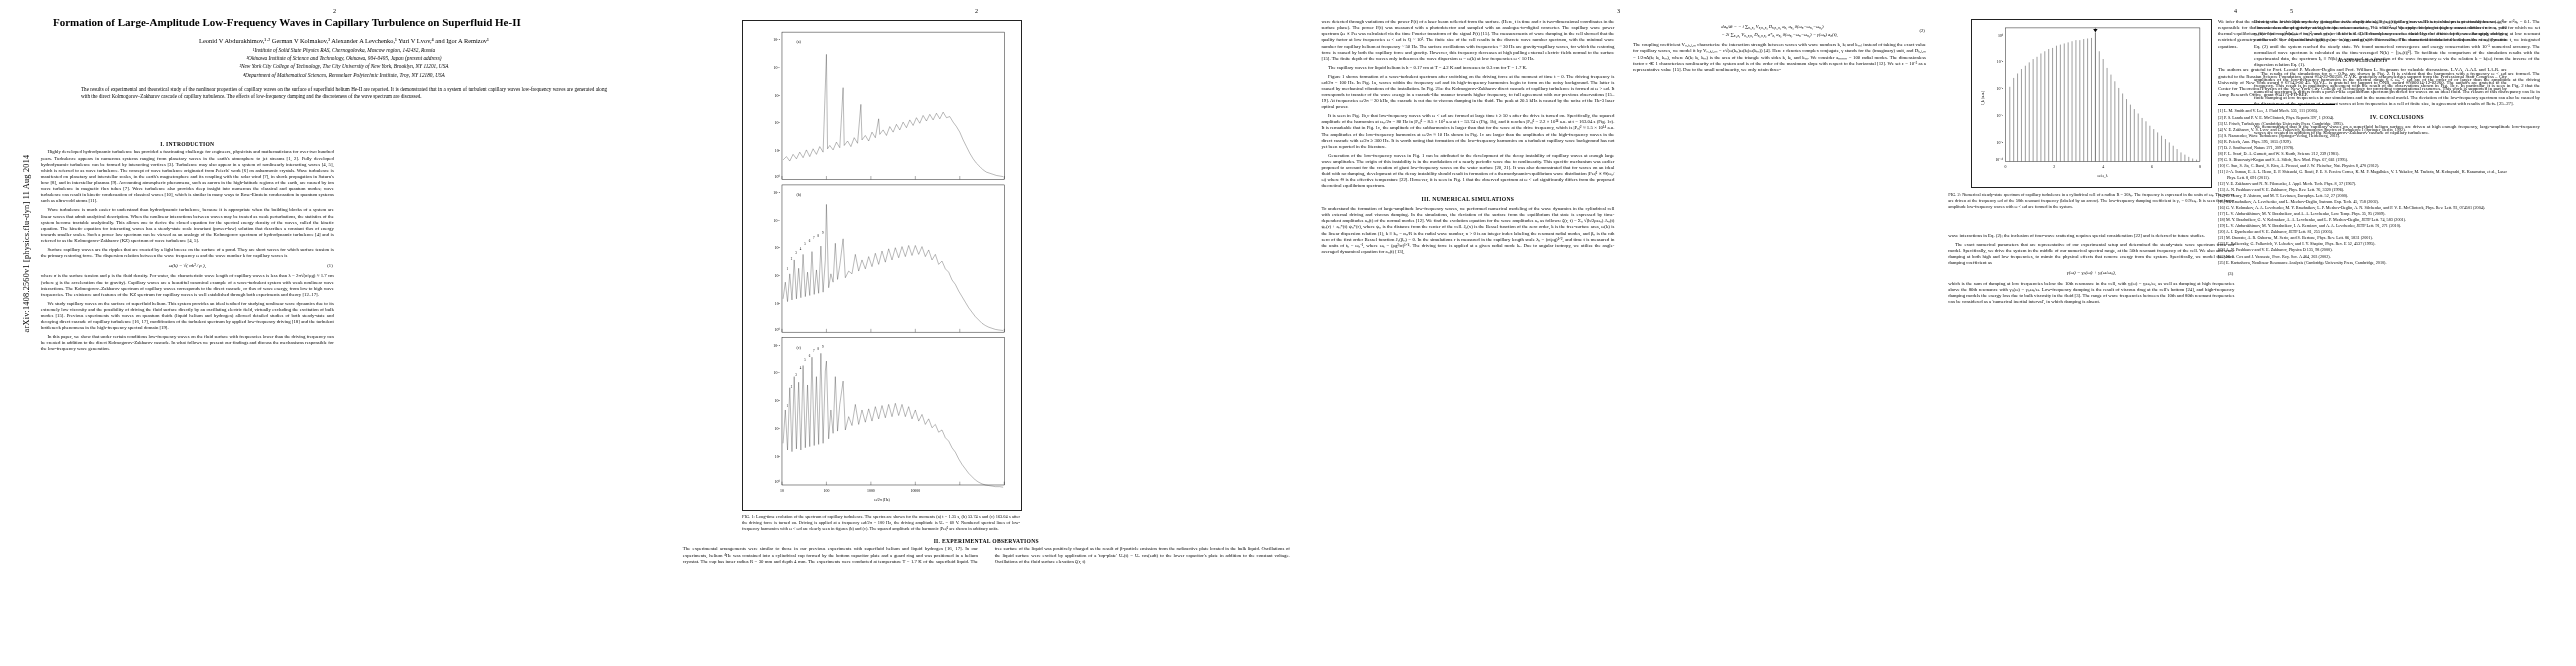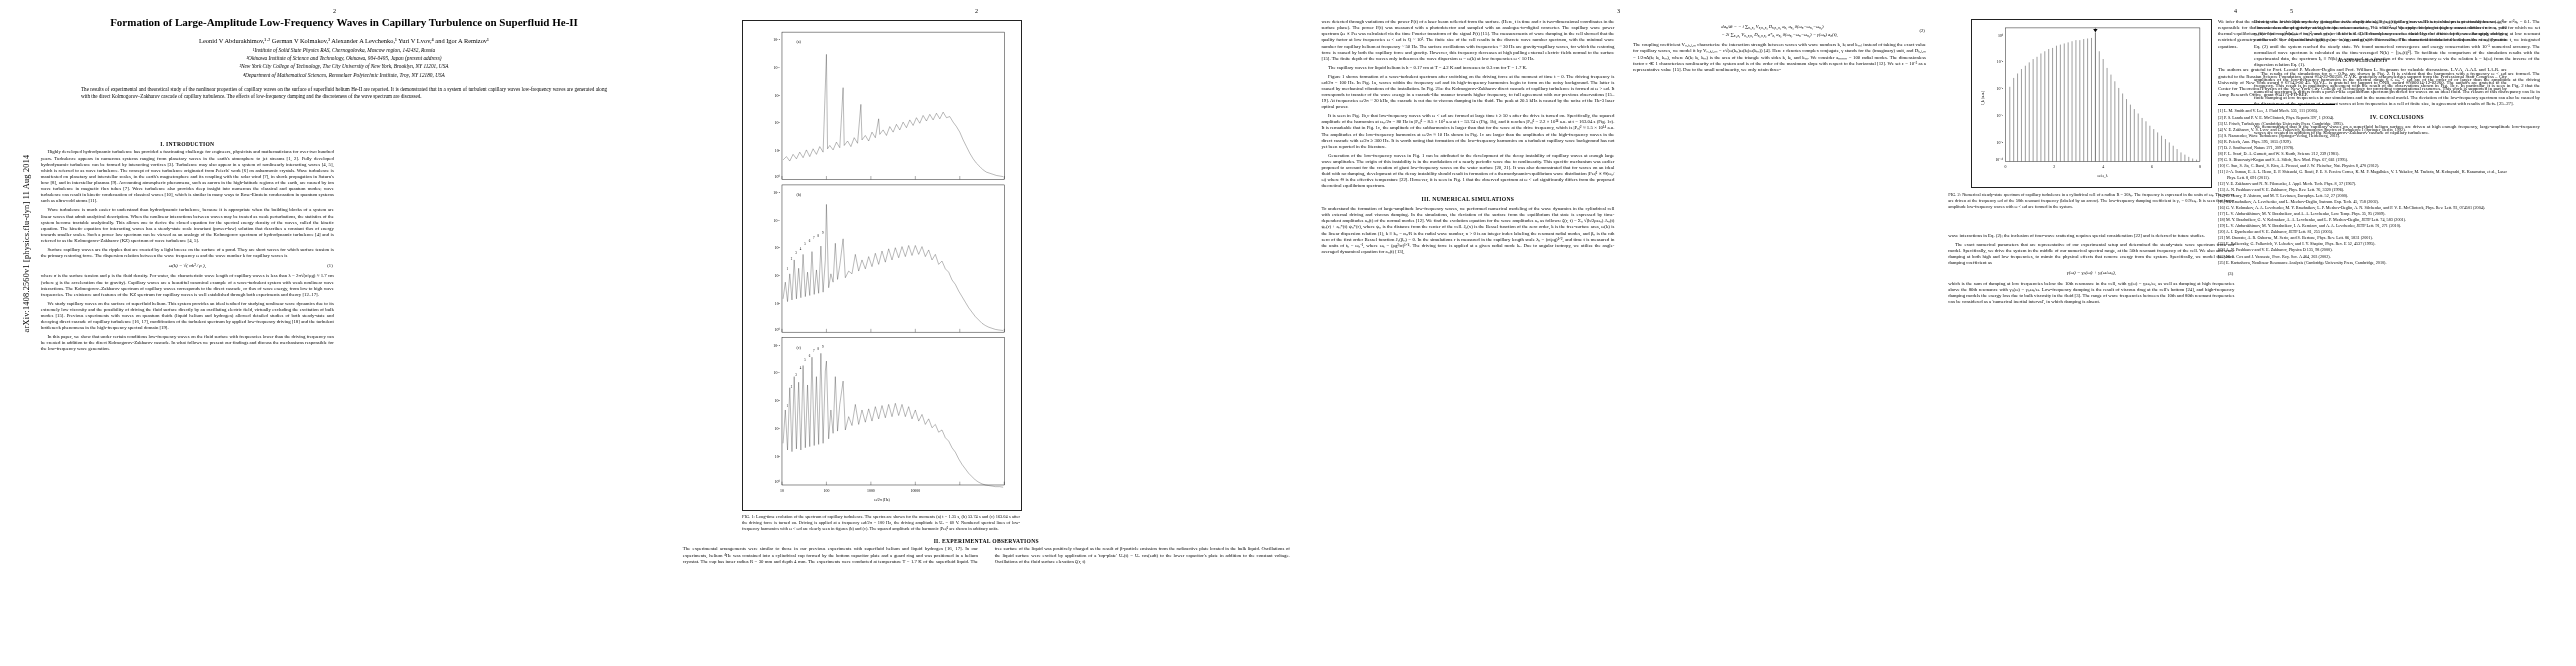--- a/index.html
+++ b/index.html
@@ -16,21 +16,21 @@
 
   
   .sheet{position:absolute;top:0;height:667px;}
   .s1{left:33px;width:622px;}
   .s2{left:675px;width:622px;}
   .s3{left:1317px;width:622px;}
   .s4{left:1945px;width:606px;}
 
   .folio{position:absolute;top:7.8px;font-size:6.1px;}
   .title{
-    text-align:center;font-size:11px;font-weight:bold;line-height:1.25;
+    text-align:left;font-size:11px;font-weight:bold;line-height:1.25;
     margin:15.6px 20px 6.7px 20px;font-family:"Liberation Serif",serif;
   }
   .authors{text-align:center;font-size:6.4px;line-height:1.5;margin:1.1px 11px 1.1px 11px;}
   .affil{text-align:center;font-size:5.3px;font-style:italic;line-height:1.45;margin:0.6px 20px;}
   .abstract{
     font-size:5.1px;line-height:1.33;text-align:justify;margin:6.7px 48px 5.6px 48px;
   }
   .secnum{text-align:center;font-size:5.6px;font-variant:small-caps;font-weight:bold;margin:6.7px 0 2.8px 0;letter-spacing:0.3px;}
   p{margin:0 0 2.8px 0;text-indent:6.7px;}
   p.noind{text-indent:0;}

